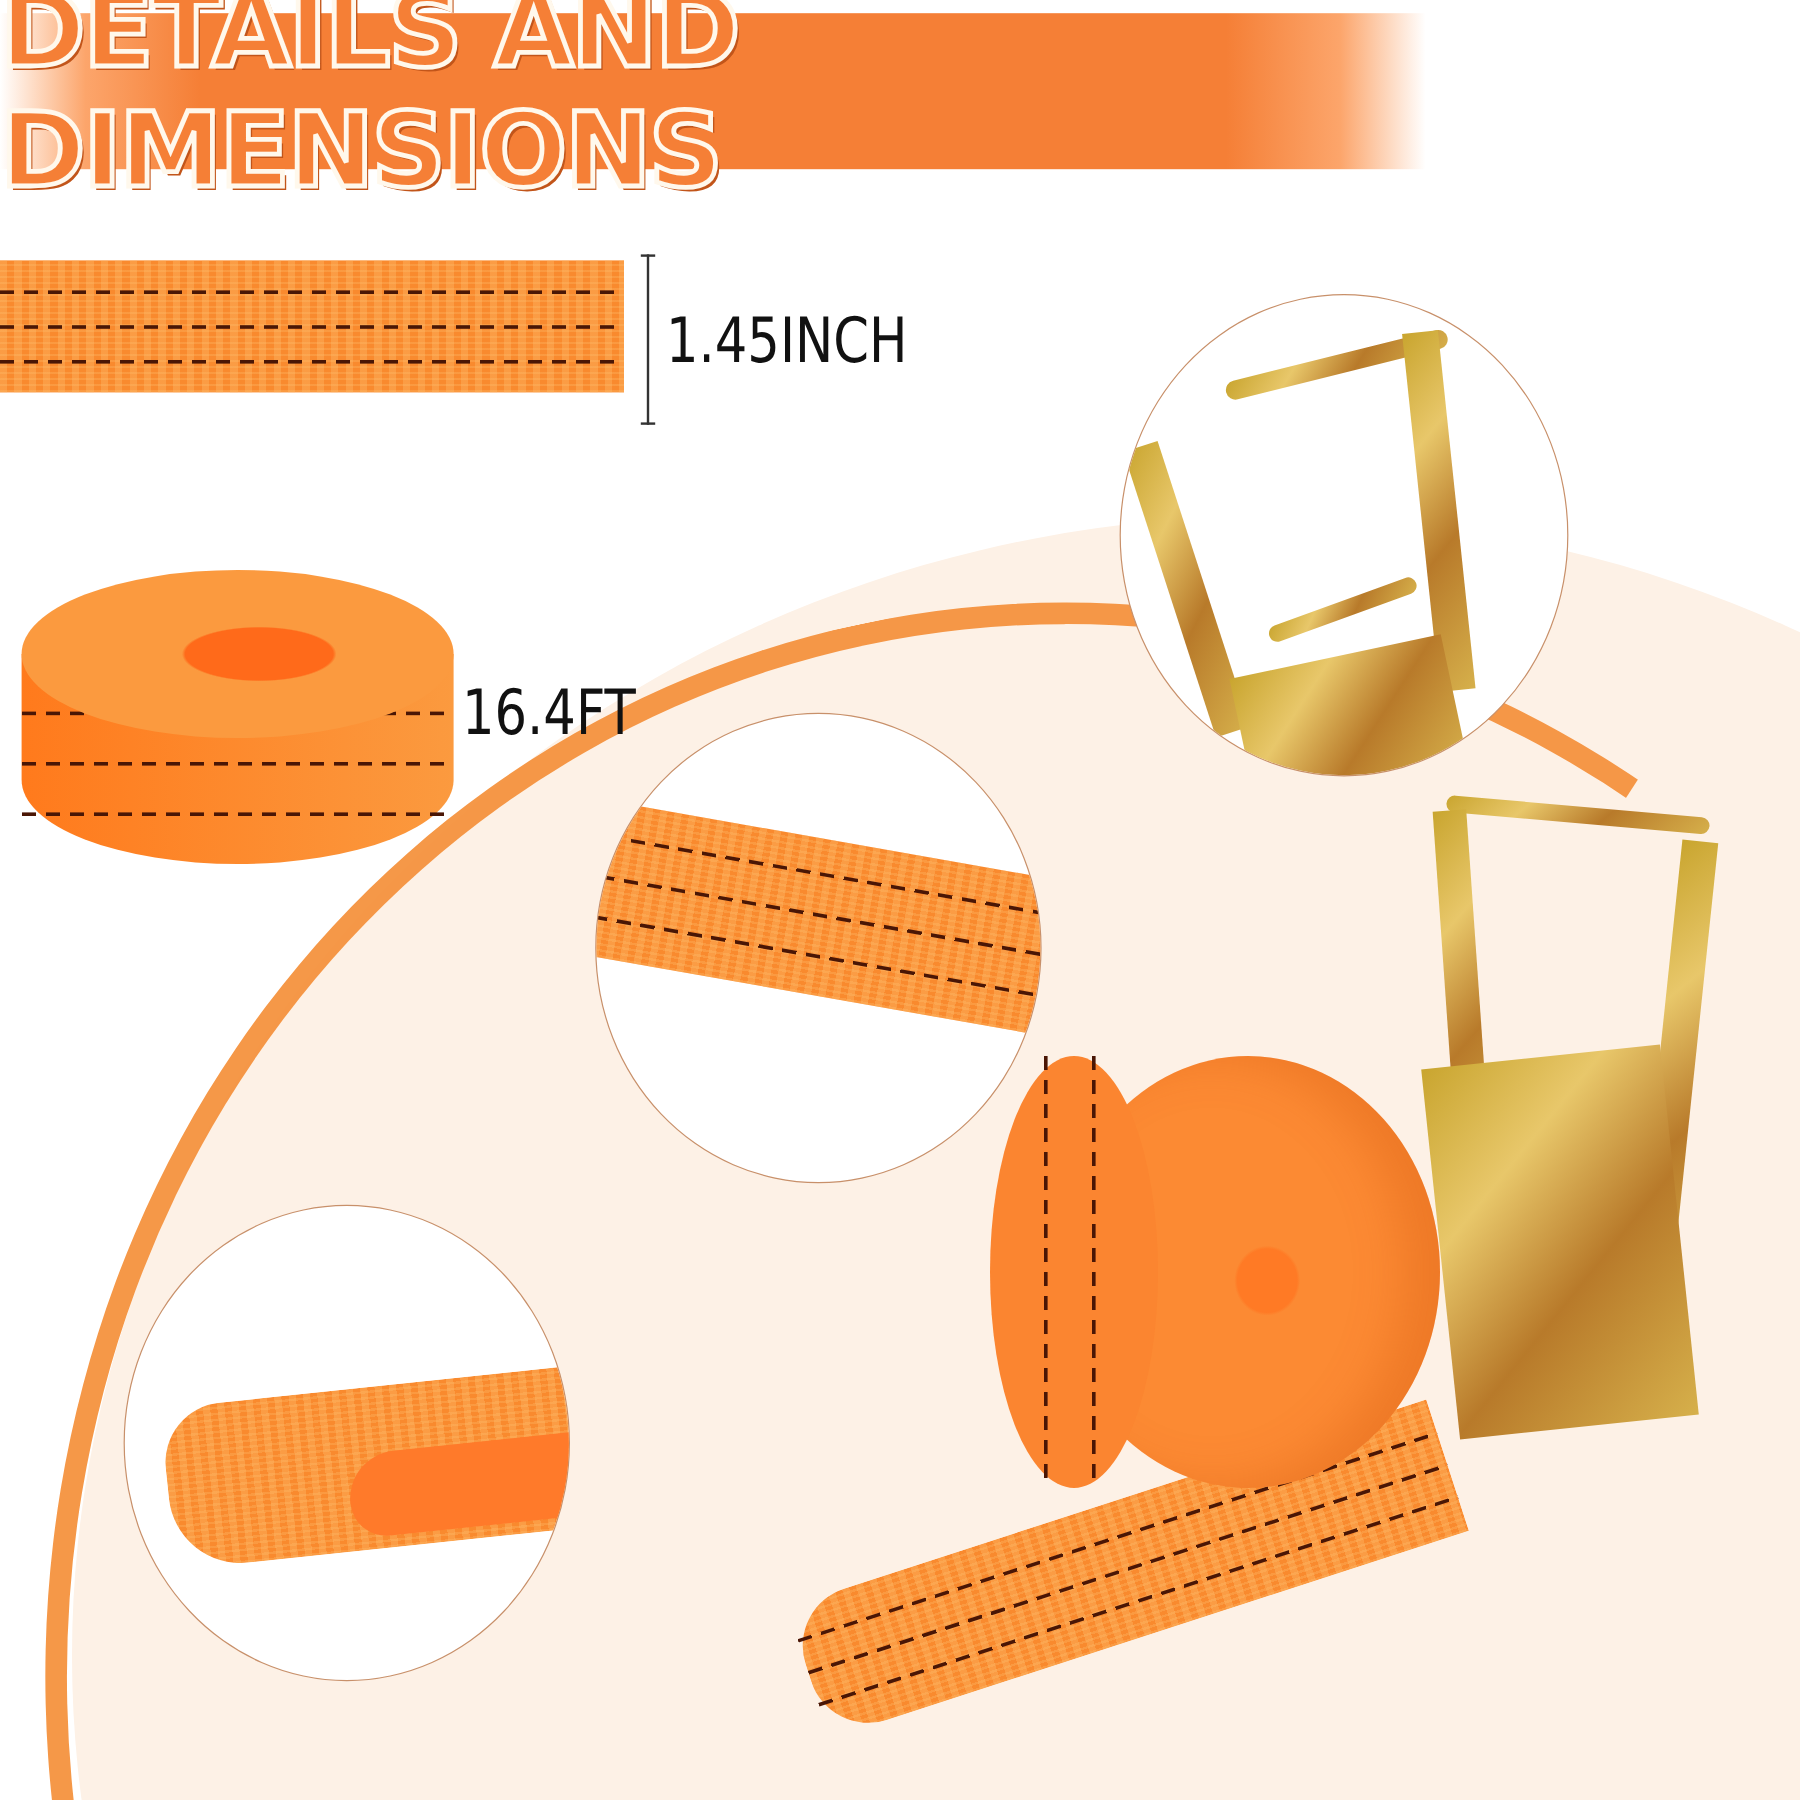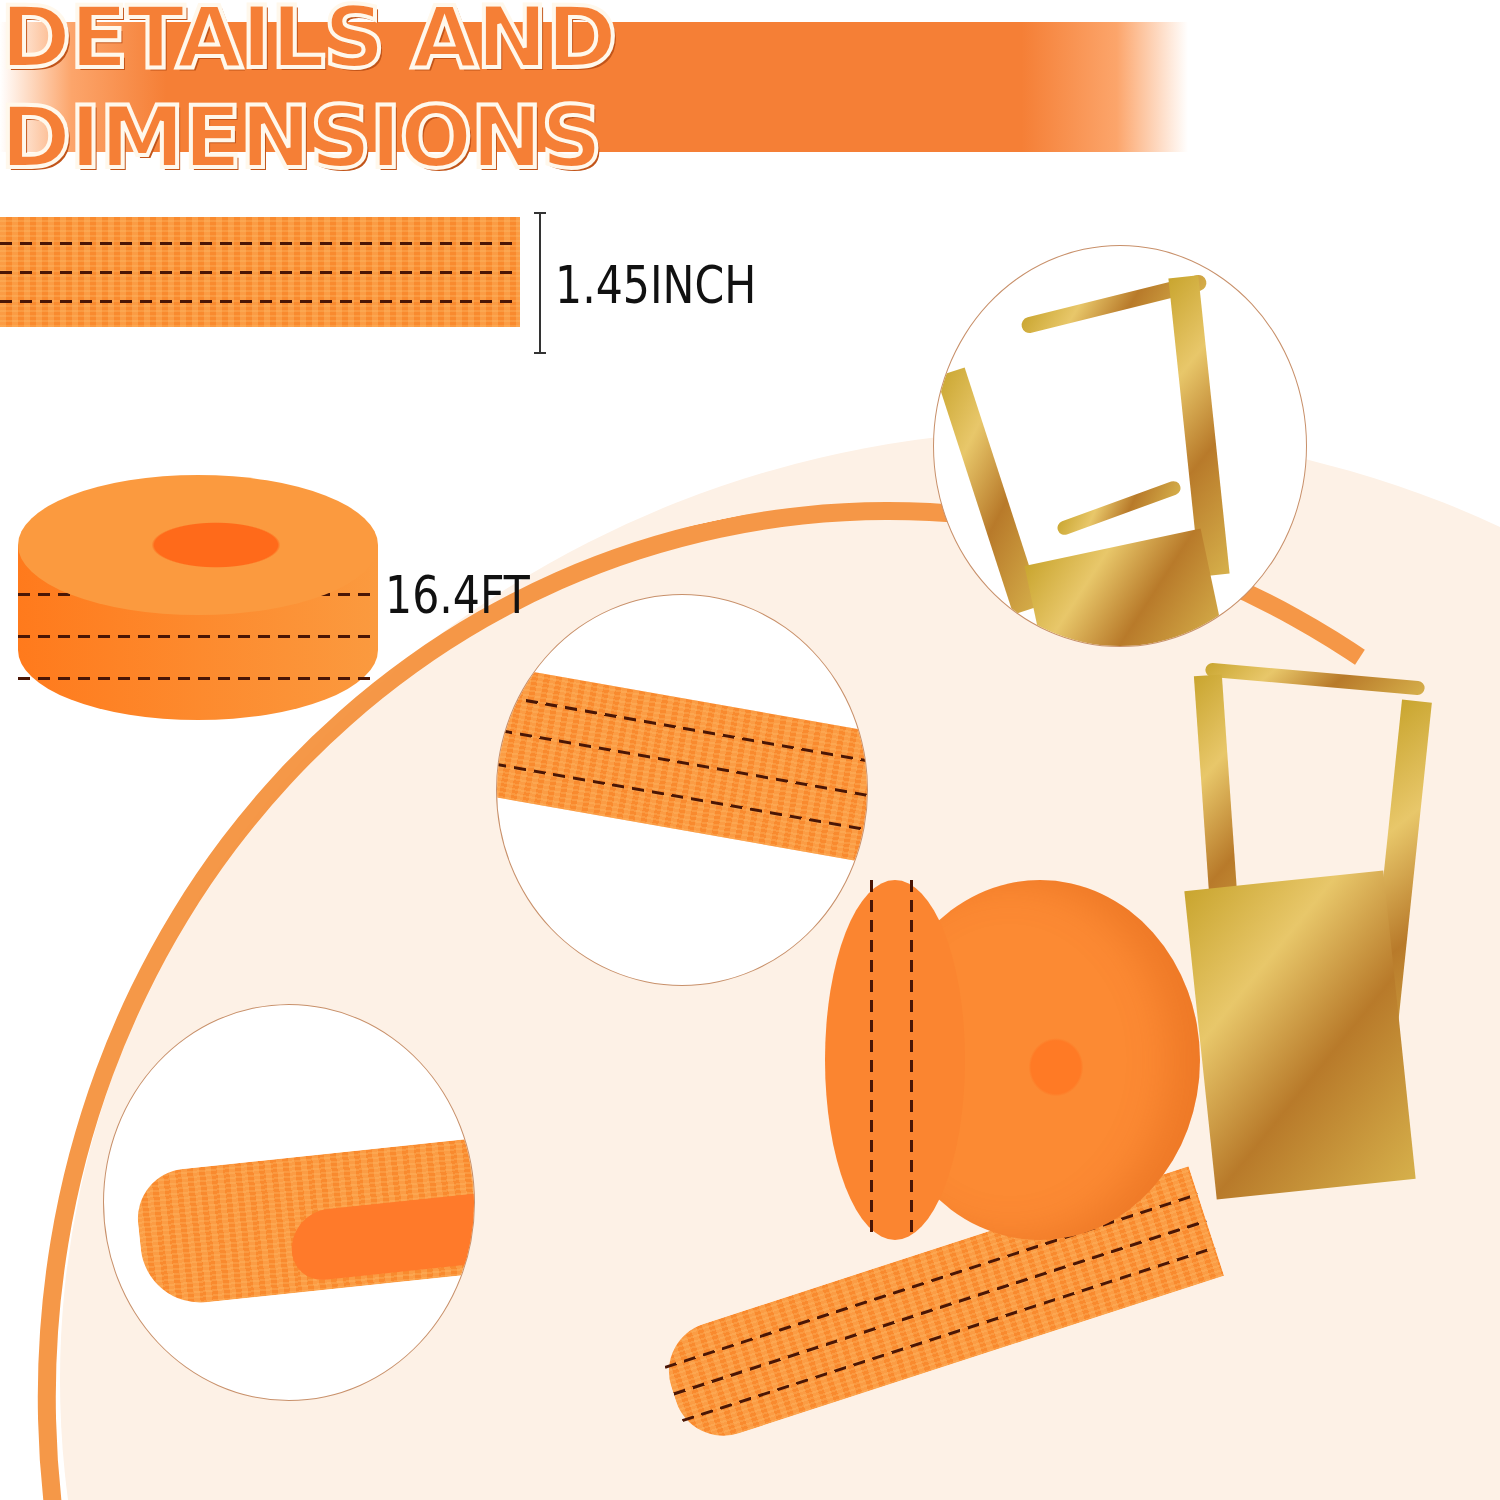--- a/index.html
+++ b/index.html
@@ -15,21 +15,21 @@
   }
   .bg-arc {
     position: absolute; left: 40px; top: 500px; width: 1700px; height: 1800px;
     border-radius: 50%;
     border: 18px solid #f5933f;
     border-right-color: transparent; border-bottom-color: transparent;
     transform: rotate(-12deg);
     opacity: 0.95;
   }
   .banner {
-    position: absolute; left: 0; top: 22px; width: 1188px; height: 130px;
+    position: absolute; left: 0; top: 11px; width: 1188px; height: 130px;
     background: linear-gradient(90deg, rgba(255,255,255,0) 0%, #fca56b 6%, #f57f36 14%, #f57f36 86%, #fca56b 94%, rgba(255,255,255,0) 100%);
   }
   .banner-title {
     position: absolute; left: 0; top: 0; width: 100%; height: 100%;
     display: flex; align-items: center; justify-content: center;
     font-family: "DejaVu Sans", sans-serif; font-weight: bold;
     font-size: 86px; letter-spacing: -2px; color: #f57f36;
     -webkit-text-stroke: 4px #fff8ec;
     text-shadow: 3px 3px 0 #c2551a;
   }

